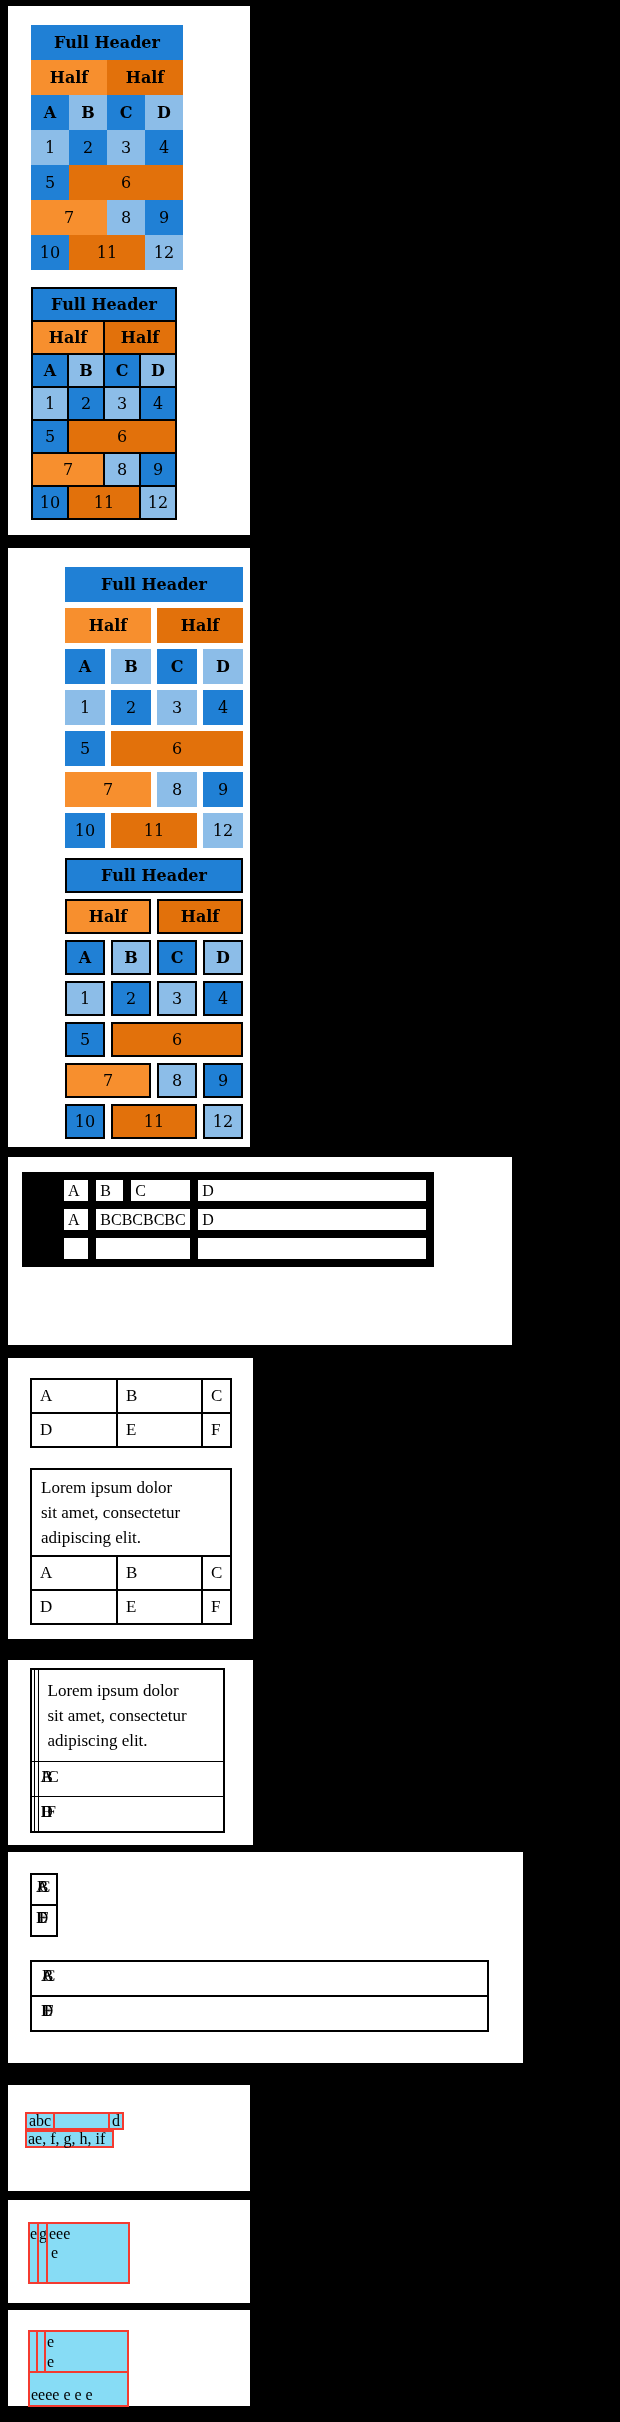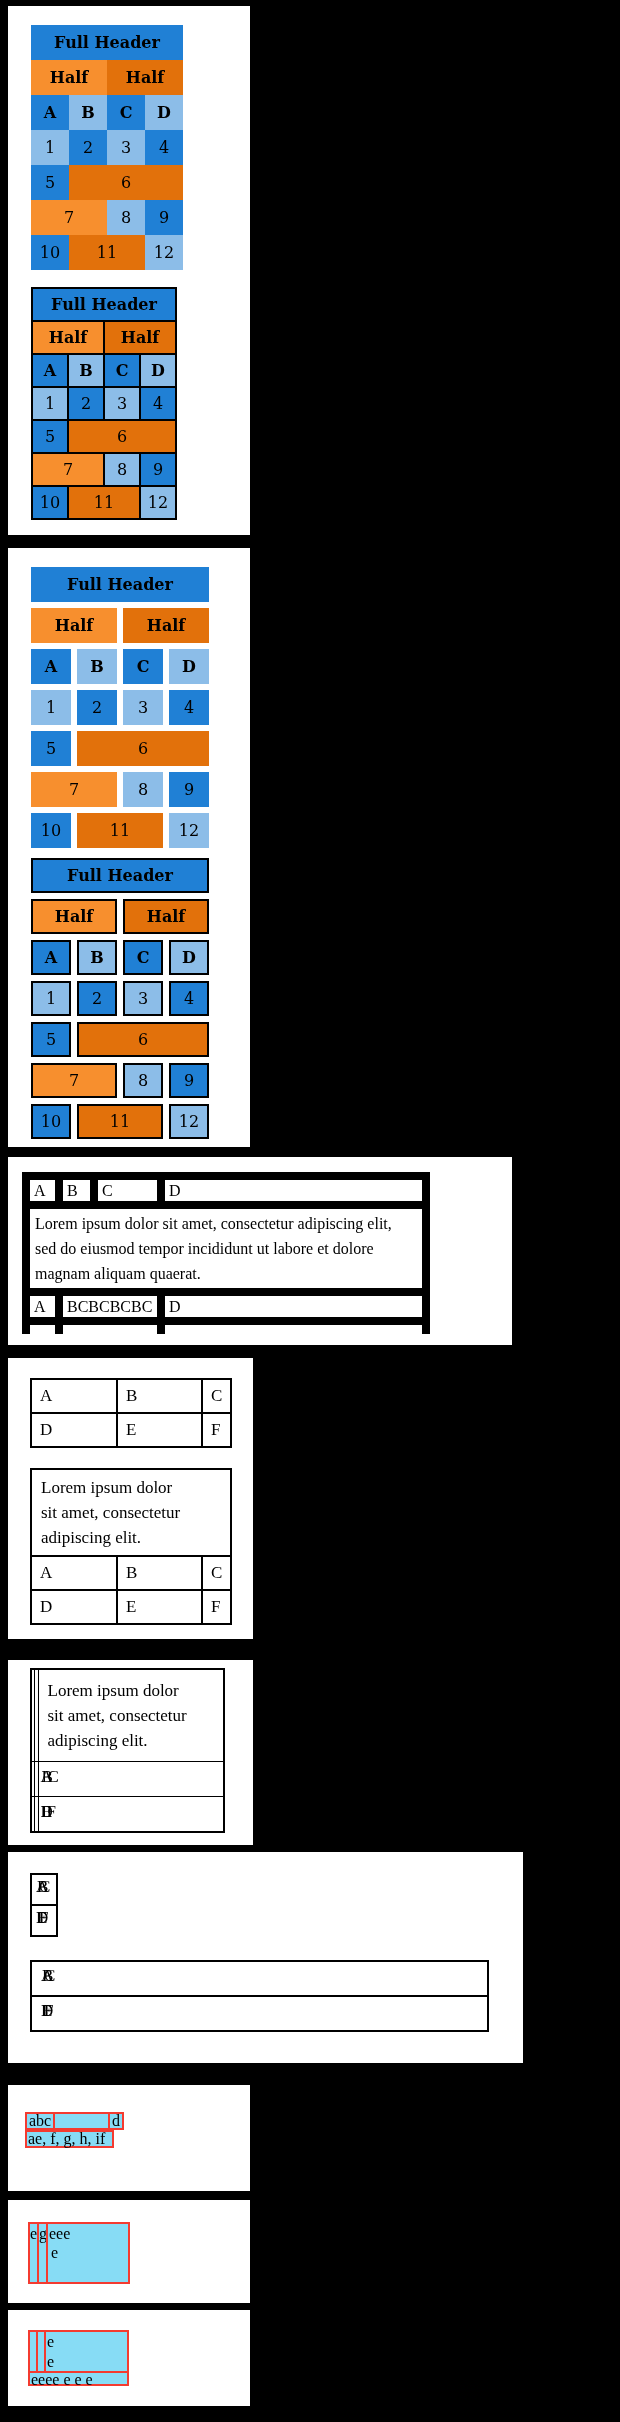--- a/index.html
+++ b/index.html
@@ -1,20 +1,20 @@
 <!DOCTYPE html>
 <html style="--cyan: #87dcf5; --red: #f43b30;"><head>
 <meta charset="utf-8">
 <style>
   html,body{margin:0;padding:0;}
   body{width:620px;height:2422px;background:#000;position:relative;
        font-family:"Liberation Serif",serif;color:#000;}
   .panel{position:absolute;background:#fff;}
   .abs{position:absolute;}
-  table{border-collapse:collapse;}
+  table{border-collapse:collapse;padding-left:34px;}
   td{vertical-align:middle;}
 
   
   .ct{font-family:"DejaVu Serif",serif;font-size:16px;}
   .ct td{width:36px;height:33px;text-align:center;}
   .ct.bordered td{width:32px;height:29px;border:2px solid #000;}
   .ct.spaced,.ct.bspaced{border-collapse:separate;border-spacing:6px;}
   .ct.spaced td{width:38px;height:33px;}
   .ct.bspaced td{width:34px;height:29px;border:2px solid #000;}
 
@@ -50,21 +50,21 @@
   .p7l2{width:89px;height:18px;font-size:16px;line-height:14px;padding:0 1px;white-space:nowrap;}
   .hrow{display:flex;align-items:flex-start;}
   .c8{height:62px;font-size:16px;line-height:19px;}
   .c8 + .c8{margin-left:-2px;}
   .w10{width:11px;}
   .main8{width:84px;padding-left:1px;}
   .c9{height:43px;font-size:16px;line-height:20px;}
   .c9 + .c9{margin-left:-2px;}
   .w9{width:10px;}
   .main9{width:85px;padding-left:1px;}
-  .bott{width:101px;height:15px;font-size:16px;line-height:11px;margin-top:-2px;padding:1px 1px;white-space:nowrap;}
+  .bott{width:101px;height:15px;font-size:16px;line-height:11px;margin-top:-2px;padding:16px 1px;white-space:nowrap;}
 </style>
 </head>
 <body>
 
 <div class="panel" style="left:8px;top:6px;width:242px;height:529px;">
   <div class="abs" style="left:23px;top:19px;">
       <table class="ct plain">
         <tbody>
           <tr>
             <td colspan="4" style="background: rgb(32, 128, 213); font-weight: bold;">Full Header</td>
@@ -232,23 +232,20 @@
           <col style="width: 27px;">
           <col style="width: 59px;">
           <col style="width: 257px;">
         </colgroup>
         <tbody>
           <tr>
             <td>A</td>
             <td>B</td>
             <td>C</td>
             <td>D</td>
-          </tr>
-          <tr>
-            <td colspan="4" class="lor">Lorem ipsum dolor sit amet, consectetur adipiscing elit,<br>sed do eiusmod tempor incididunt ut labore et dolore<br>magnam aliquam quaerat.</td>
           </tr>
           <tr>
             <td>A</td>
             <td colspan="2">BCBCBCBC</td>
             <td>D</td>
           </tr>
           <tr>
             <td></td>
             <td colspan="2"></td>
             <td></td>

